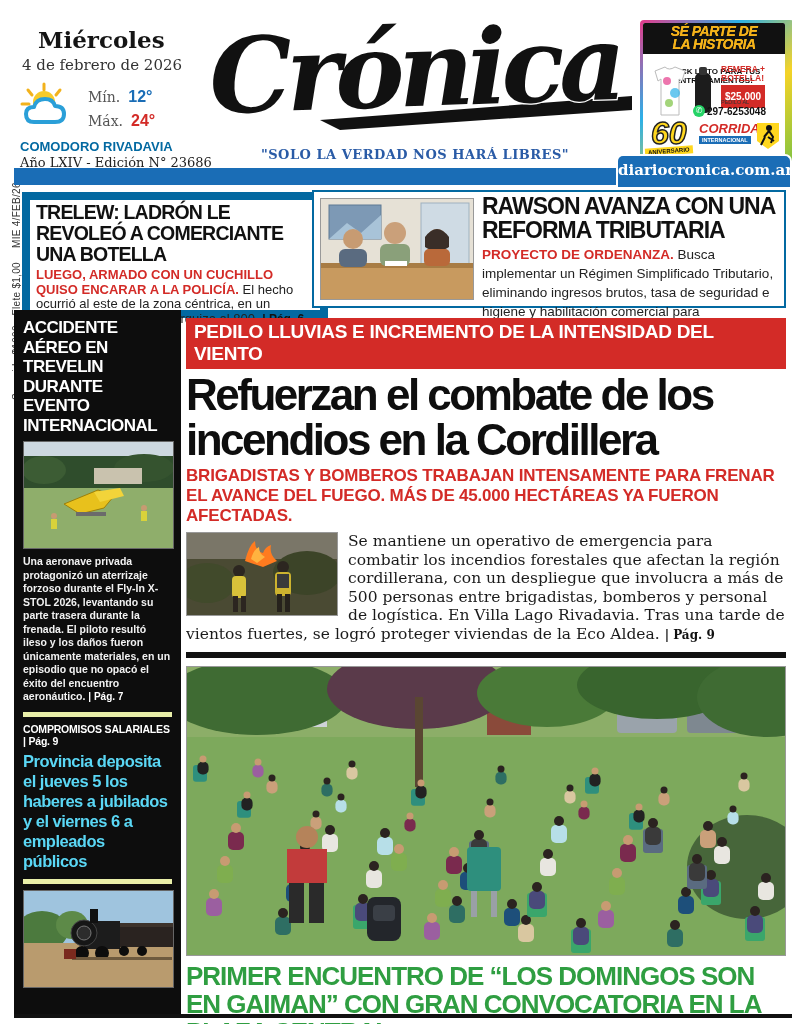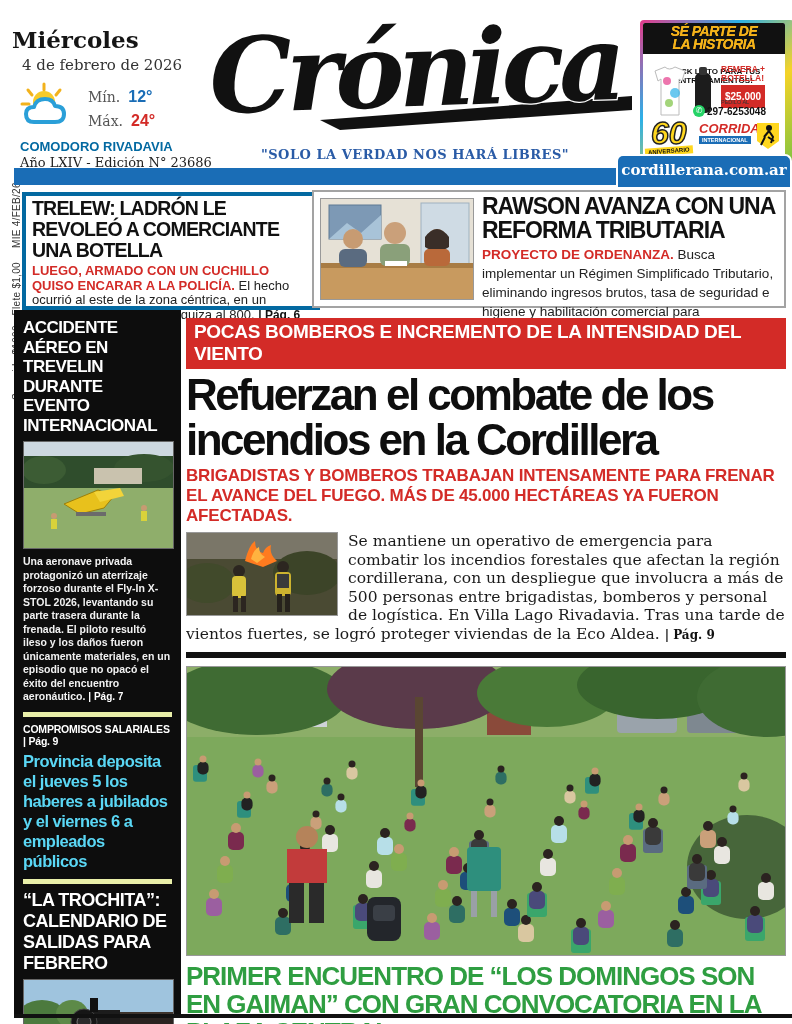--- a/index.html
+++ b/index.html
@@ -2,21 +2,21 @@
 <html><head>
 <meta charset="utf-8">
 <style>
   html,body{margin:0;padding:0;background:#e9e9e9;}
   .page{position:relative;width:792px;height:1024px;background:#fff;margin:0 auto;
         font-family:"Liberation Sans",sans-serif;overflow:hidden;}
   
   .spine-text{position:absolute;transform:rotate(-90deg);transform-origin:0 0;
               font-size:10px;color:#333;white-space:nowrap;letter-spacing:.3px;}
   
-  .day{position:absolute;left:12px;top:26px;font:bold 23px "DejaVu Serif",serif;color:#151515;}
+  .day{position:absolute;left:38px;top:26px;font:bold 23px "DejaVu Serif",serif;color:#151515;}
   .date{position:absolute;left:22px;top:56px;font:15px "DejaVu Serif",serif;color:#333;}
   .weather{position:absolute;left:20px;top:80px;width:170px;height:58px;}
   .weather svg{position:absolute;left:0;top:2px;}
   .wx-row{position:absolute;left:68px;font:14px "DejaVu Serif",serif;color:#555;}
   .wx-row b{font-family:"Liberation Sans",sans-serif;font-size:16px;margin-left:8px;text-align:right;}
   .wx-min b{color:#1a6db6;} .wx-max b{color:#d32b27;}
   .city{position:absolute;left:20px;top:139px;font:bold 13px "Liberation Sans",sans-serif;color:#0369a1;}
   .edition{position:absolute;left:20px;top:155px;font:13px "DejaVu Serif",serif;color:#222;}
   .logo-wrap{position:absolute;left:180px;top:8px;width:470px;height:145px;}
   .slogan{position:absolute;left:250px;top:147px;width:330px;text-align:center;
@@ -46,26 +46,26 @@
   .corrida{position:absolute;left:56px;top:2px;font:italic bold 13px "Liberation Sans",sans-serif;color:#d32b27;}
   .corrida-sub{position:absolute;left:56px;top:17px;background:#1a6db6;color:#fff;
                font:bold 5.5px "Liberation Sans",sans-serif;padding:1px 3px;}
   .runner{position:absolute;left:112px;top:2px;}
   
   .bluebar{position:absolute;left:14px;top:168px;width:778px;height:17px;background:#1a6db6;}
   .web-tab{position:absolute;left:616px;top:154px;width:172px;height:31px;background:#1a6db6;
            border:2px solid #fff;border-bottom:none;border-radius:7px 7px 0 0;
            color:#fff;font:bold 15px "DejaVu Serif",serif;text-align:center;line-height:29px;}
   
-  .trelew{position:absolute;left:22px;top:192px;width:278px;height:106px;border:4px solid #0369a1;padding:2px 6px;}
+  .trelew{position:absolute;left:22px;top:192px;width:278px;height:106px;border:8px solid #0369a1;padding:2px 6px;}
   .trelew h2{margin:0;font:bold 19.5px "Liberation Sans",sans-serif;letter-spacing:-.8px;color:#111;line-height:21px;}
   .boxbody{font:13px "Liberation Sans",sans-serif;color:#222;line-height:14.5px;margin-top:3px;}
   .lead-red{font-weight:bold;color:#d32b27;}
   .pgref{font-weight:bold;color:#111;font-size:12px;}
-  .rawson{position:absolute;left:312px;top:190px;width:470px;height:114px;border:2px solid #a3a3a3;background:#fff;}
+  .rawson{position:absolute;left:312px;top:190px;width:470px;height:114px;border:2px solid #0369a1;background:#fff;}
   .rawson-photo{position:absolute;left:6px;top:6px;width:152px;height:100px;border:1px solid #999;}
   .rawson-txt{position:absolute;left:168px;top:2px;width:296px;}
   .rawson h2{margin:0;font:bold 23px "Liberation Sans",sans-serif;letter-spacing:-1px;color:#111;line-height:24px;}
   .rawson .boxbody{font-size:13.5px;line-height:19px;}
   
   .sidebar{position:absolute;left:14px;top:310px;width:167px;height:704px;background:#0d0d0d;color:#fff;
            padding:8px 9px;box-sizing:border-box;}
   .sb-h1{font:bold 17px "Liberation Sans",sans-serif;letter-spacing:-.5px;line-height:19.5px;margin:0 0 6px;}
   .sb-photo{width:149px;height:106px;border:1px solid #666;display:block;}
   .sb-body{font:bold 10.5px "Liberation Sans",sans-serif;line-height:13.5px;margin-top:6px;color:#f2f2f2;}
@@ -161,21 +161,21 @@
         <svg class="runner" width="26" height="30" viewBox="0 0 26 30">
           <path d="M2 2 h22 v18 l-11 8 l-11 -8 z" fill="#ffd71e"></path>
           <circle cx="14" cy="7" r="3" fill="#111"></circle>
           <path d="M14 10 l-5 6 M14 10 l4 6 l-2 6 M10 16 l-4 8 M13 16 l6 4" stroke="#111" stroke-width="2" fill="none"></path>
         </svg>
       </div>
     </div>
   </div>
 
   <div class="bluebar"></div>
-  <div class="web-tab">cordillerana.com.ar</div>
+  <div class="web-tab">diariocronica.com.ar</div>
 
   <div class="trelew">
     <h2>TRELEW: LADRÓN LE REVOLEÓ A COMERCIANTE UNA BOTELLA</h2>
     <div class="boxbody"><span class="lead-red">LUEGO, ARMADO CON UN CUCHILLO QUISO ENCARAR A LA POLICÍA.</span><span> El hecho ocurrió al este de la zona céntrica, en un autoservicio en la calle Urquiza al 800. </span><span class="pgref">| Pág. 6</span></div>
   </div>
 
   <div class="rawson">
     <svg class="rawson-photo" viewBox="0 0 152 100">
       <rect width="152" height="100" fill="#e6e1d6"></rect>
       <rect x="100" y="4" width="48" height="70" fill="#cfdbe4" stroke="#9fb2bf"></rect>
@@ -215,21 +215,20 @@
       <circle cx="120" cy="66" r="3" fill="#c79b72"></circle>
         <rect x="117" y="69" width="6" height="10" fill="#d8d23a"></rect>
     </svg>
     <div class="sb-body"><span>Una aeronave privada protagonizó un aterrizaje forzoso durante el Fly-In X-STOL 2026, levantando su parte trasera durante la frenada. El piloto resultó ileso y los daños fueron únicamente materiales, en un episodio que no opacó el éxito del encuentro aeronáutico. </span><span class="pgref">| Pág. 7</span></div>
 
     <div class="divider"></div>
     <div class="sb-kicker">COMPROMISOS SALARIALES | Pág. 9</div>
     <p class="sb-cyan">Provincia deposita el jueves 5 los haberes a jubilados y el viernes 6 a empleados públicos</p>
     <div class="divider"></div>
 
-    <h3 class="sb-h2">“LA TROCHITA”: CALENDARIO DE SALIDAS PARA FEBRERO</h3>
     <svg class="sb-photo" viewBox="0 0 149 96" style="height:96px">
       <rect width="149" height="52" fill="#9fc4de"></rect>
       <ellipse cx="18" cy="40" rx="26" ry="20" fill="#4c7a3e"></ellipse>
       <ellipse cx="48" cy="34" rx="16" ry="14" fill="#5d8a48"></ellipse>
       <rect y="52" width="149" height="44" fill="#b99b6e"></rect>
       <rect x="120" y="50" width="29" height="6" fill="#8a7350"></rect>
       <path d="M60 30 h36 v28 h-36 z" fill="#1c1c1c"></path>
       <circle cx="60" cy="42" r="13" fill="#161616" stroke="#444"></circle>
       <circle cx="60" cy="42" r="7" fill="#2c2c2c" stroke="#777"></circle>
       <rect x="66" y="18" width="8" height="14" fill="#111"></rect>
@@ -239,21 +238,21 @@
         <circle cx="78" cy="62" r="7" fill="#0c0c0c"></circle>
       <circle cx="100" cy="60" r="5" fill="#0c0c0c"></circle>
         <circle cx="118" cy="60" r="5" fill="#0c0c0c"></circle>
       <rect x="48" y="66" width="100" height="3" fill="#6e5a3e"></rect>
       <rect x="40" y="58" width="12" height="10" fill="#7a2a1e"></rect>
     </svg>
 
   </div>
 
   <div class="main">
-    <div class="kicker">POCAS BOMBEROS E INCREMENTO DE LA INTENSIDAD DEL VIENTO</div>
+    <div class="kicker">PEDILO LLUVIAS E INCREMENTO DE LA INTENSIDAD DEL VIENTO</div>
     <div class="headline">Refuerzan el combate de los incendios en la Cordillera</div>
     <div class="subhead">BRIGADISTAS Y BOMBEROS TRABAJAN INTENSAMENTE PARA FRENAR EL AVANCE DEL FUEGO. MÁS DE 45.000 HECTÁREAS YA FUERON AFECTADAS.</div>
     <div class="lede">
       <svg class="fire-photo" viewBox="0 0 150 82">
         <rect width="150" height="82" fill="#4a4a33"></rect>
         <rect width="150" height="26" fill="#7a7668"></rect>
         <ellipse cx="120" cy="40" rx="34" ry="22" fill="#3c4428"></ellipse>
         <ellipse cx="20" cy="50" rx="28" ry="20" fill="#414a2b"></ellipse>
         <path d="M58 28 q4 -16 10 -20 q0 10 8 12 q2 -6 8 -8 q-2 10 6 16 l-14 6 z" fill="#ff7b1f"></path>
         <path d="M64 26 q3 -10 8 -12 q0 7 6 10 l-8 6 z" fill="#ffb340"></path>

